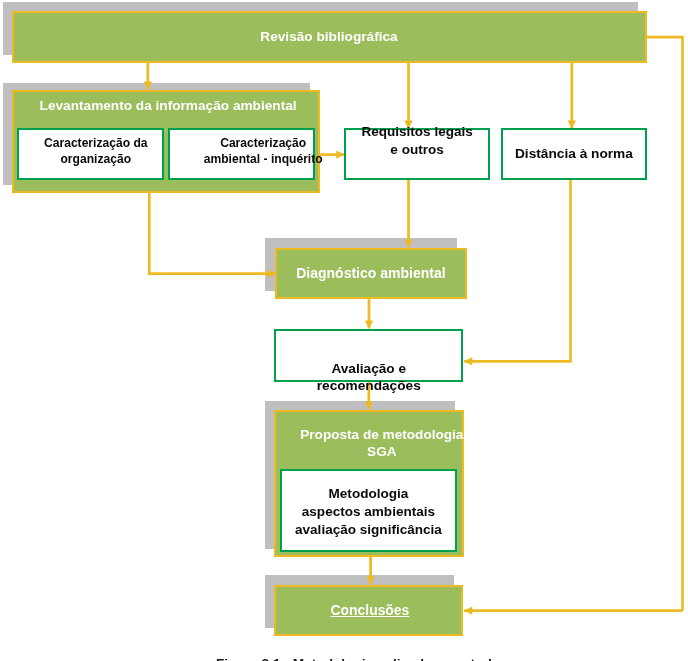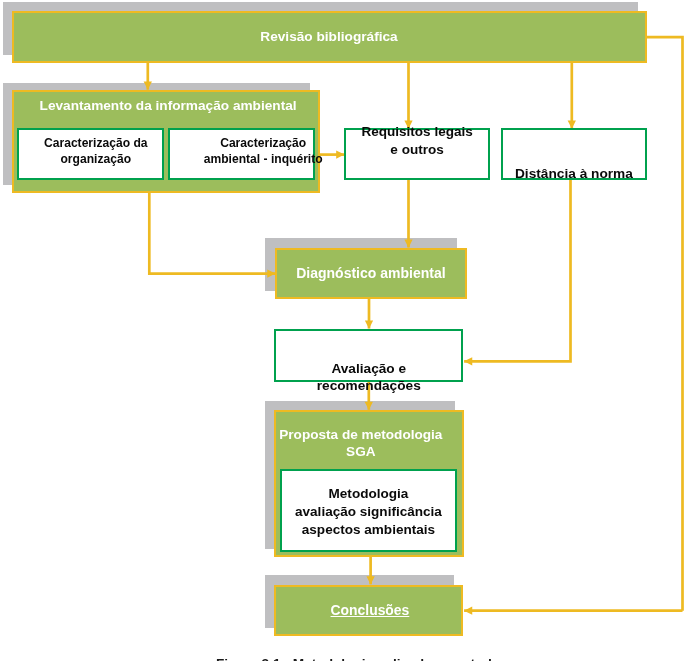--- a/index.html
+++ b/index.html
@@ -87,44 +87,44 @@
     <div>ambiental - inquérito</div>
   </div>
 
   <div class="wbox" style="left:343.7px; top:127.7px; width:146.8px; height:52px;"></div>
   <div class="lbl b" style="left:343.7px; top:123px; width:146.8px; font-size:13.55px; line-height:18.3px;">
     <div>Requisitos legais</div>
     <div>e outros</div>
   </div>
 
   <div class="wbox" style="left:500.8px; top:128.1px; width:146.3px; height:51.8px;"></div>
-  <div class="lbl b" style="left:500.8px; top:144.7px; width:146.3px; font-size:13.7px; line-height:17.3px;margin-top:20px;">Distância à norma</div>
+  <div class="lbl b" style="left:500.8px; top:144.7px; width:146.3px; font-size:13.7px; line-height:17.3px;">Distância à norma</div>
 
   <div class="shadow" style="left:264.9px; top:238.1px; width:192.3px; height:52.9px;"></div>
   <div class="gbox" style="left:274.9px; top:247.8px; width:192.2px; height:51.5px;"></div>
   <div class="lbl w" style="left:274.8px; top:264.7px; width:192.2px; font-size:14.0px; line-height:17px;">Diagnóstico ambiental</div>
 
   <div class="wbox" style="left:274.4px; top:329px; width:188.7px; height:53px;"></div>
   <div class="lbl b" style="left:274.4px; top:340.6px; width:188.7px; font-size:13.66px; line-height:17.4px;margin-top:19px;">
     <div>Avaliação e</div>
     <div>recomendações</div>
   </div>
 
   <div class="shadow" style="left:265.2px; top:401.4px; width:189.5px; height:147.3px;"></div>
   <div class="gbox" style="left:274.2px; top:409.8px; width:189.7px; height:147.6px;"></div>
-  <div class="lbl w" style="left:266px; top:425.8px; width:189.7px; font-size:13.6px; line-height:17.6px;">
+  <div class="lbl w" style="left:287px; top:425.8px; width:189.7px; font-size:13.6px; line-height:17.6px;">
     <div>Proposta de metodologia</div>
     <div>SGA</div>
   </div>
 
   <div class="wbox" style="left:280.3px; top:468.5px; width:176.3px; height:83.4px;"></div>
   <div class="lbl b" style="left:280.3px; top:485px; width:176.3px; font-size:13.56px; line-height:17.85px;text-align:center;">
     <div>Metodologia</div>
+    <div>aspectos ambientais</div>
     <div>avaliação significância</div>
-    <div>aspectos ambientais</div>
   </div>
 
   <div class="shadow" style="left:264.6px; top:575.4px; width:189.3px; height:52.7px;"></div>
   <div class="gbox" style="left:273.9px; top:584.5px; width:189.5px; height:51.8px;"></div>
   <div class="lbl w" style="left:275.2px; top:601.6px; width:189.5px; font-size:13.9px; line-height:17px;text-decoration:underline;">Conclusões</div>
 
   </div>
 
   <div class="caption" style="left:216px; top:655.5px;">Figura 3.1 - Metodologia aplicada ao estudo</div>
 </div>

